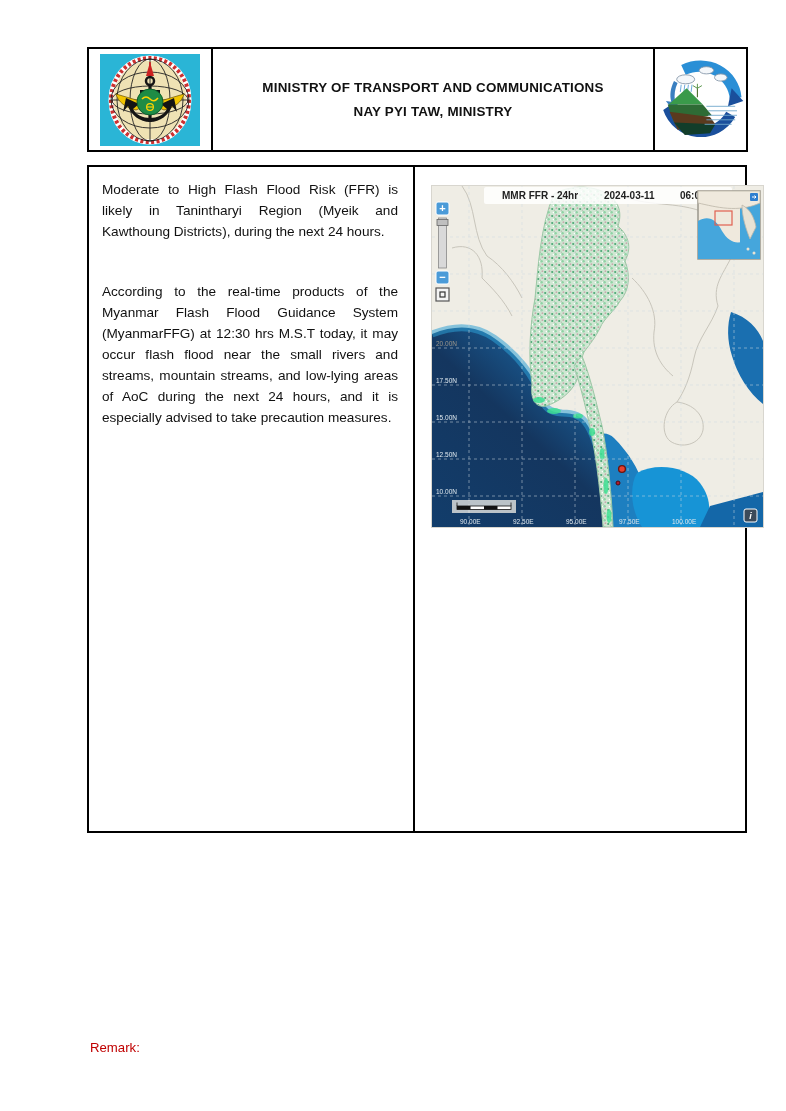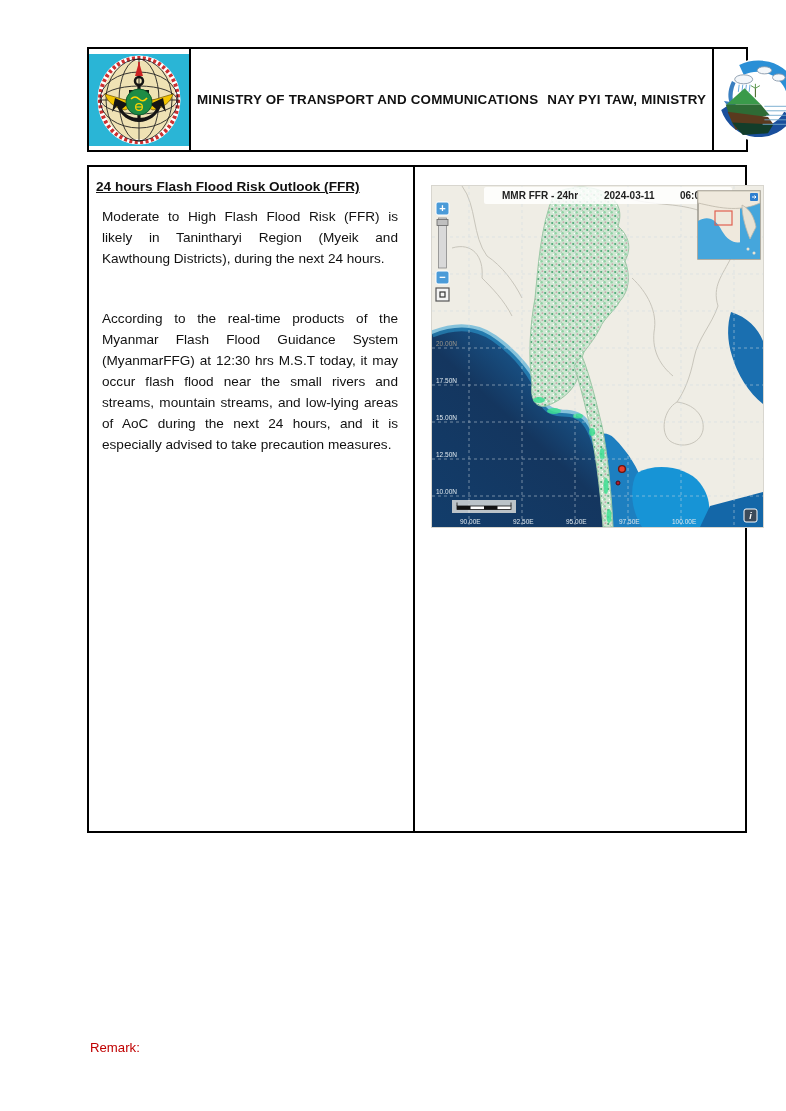--- a/index.html
+++ b/index.html
@@ -4,21 +4,21 @@
 <style>
   html,body{margin:0;padding:0;background:#ffffff;}
   .page{position:relative;width:786px;height:1111px;background:#ffffff;overflow:hidden;
         font-family:"Liberation Sans",sans-serif;color:#111;}
 
   
   .hdr{position:absolute;left:87px;top:47px;width:657px;height:101px;
        border:2px solid #000;display:flex;}
   .hdr-logo-cell{width:122px;border-right:2px solid #000;display:flex;
        align-items:center;justify-content:center;}
-  .hdr-text-cell{flex:1;display:flex;align-items:center;
+  .hdr-text-cell{flex:1;display:flex;flex-direction:column;align-items:center;
        justify-content:center;gap:9px;padding:4px 6px;}
   .hdr-text-cell div{font-weight:bold;font-size:13.4px;letter-spacing:.2px;white-space:nowrap;}
   .hdr-dmh-cell{width:91px;border-left:2px solid #000;display:flex;
        align-items:center;justify-content:center;}
 
   
   .main{position:absolute;left:87px;top:165px;width:656px;height:664px;
         border:2px solid #000;display:flex;}
   .cell-left{width:308px;border-right:2px solid #000;padding:6px 9px 0 7px;}
   .cell-right{flex:1;position:relative;margin-top:13px;}
@@ -125,21 +125,20 @@
           <line x1="58" y1="70" x2="90" y2="70"></line>
             <line x1="56" y1="75" x2="88" y2="75"></line>
           <line x1="54" y1="80" x2="84" y2="80"></line>
         </g>
       </svg>
     </div>
   </div>
 
   <div class="main">
     <div class="cell-left">
-      <p class="bulletin-title">24 hours Flash Flood Risk Outlook (FFR)</p>
       <p class="bulletin-p">Moderate to High Flash Flood Risk (FFR) is likely in Tanintharyi Region (Myeik and Kawthoung Districts), during the next 24 hours.</p>
       <div class="p-gap"></div>
       <p class="bulletin-p">According to the real-time products of the Myanmar Flash Flood Guidance System (MyanmarFFG) at 12:30 hrs M.S.T today, it may occur flash flood near the small rivers and streams, mountain streams, and low-lying areas of AoC during the next 24 hours, and it is especially advised to take precaution measures.</p>
     </div>
 
     <div class="cell-right">
       <div class="map-wrap">
         <svg width="331" height="341" viewBox="0 0 331 341">
           <defs>
             <linearGradient id="seaG" x1="0" y1="1" x2="0.8" y2="0">

